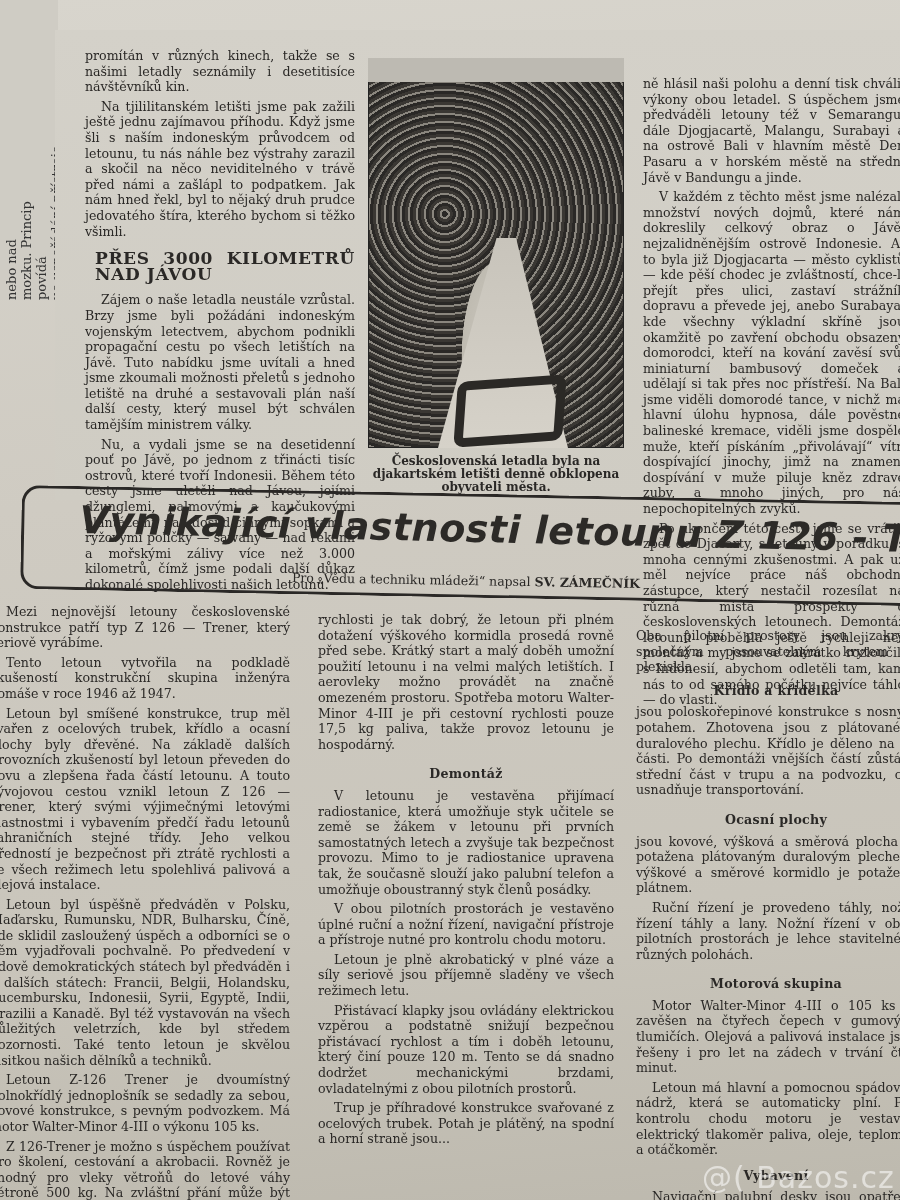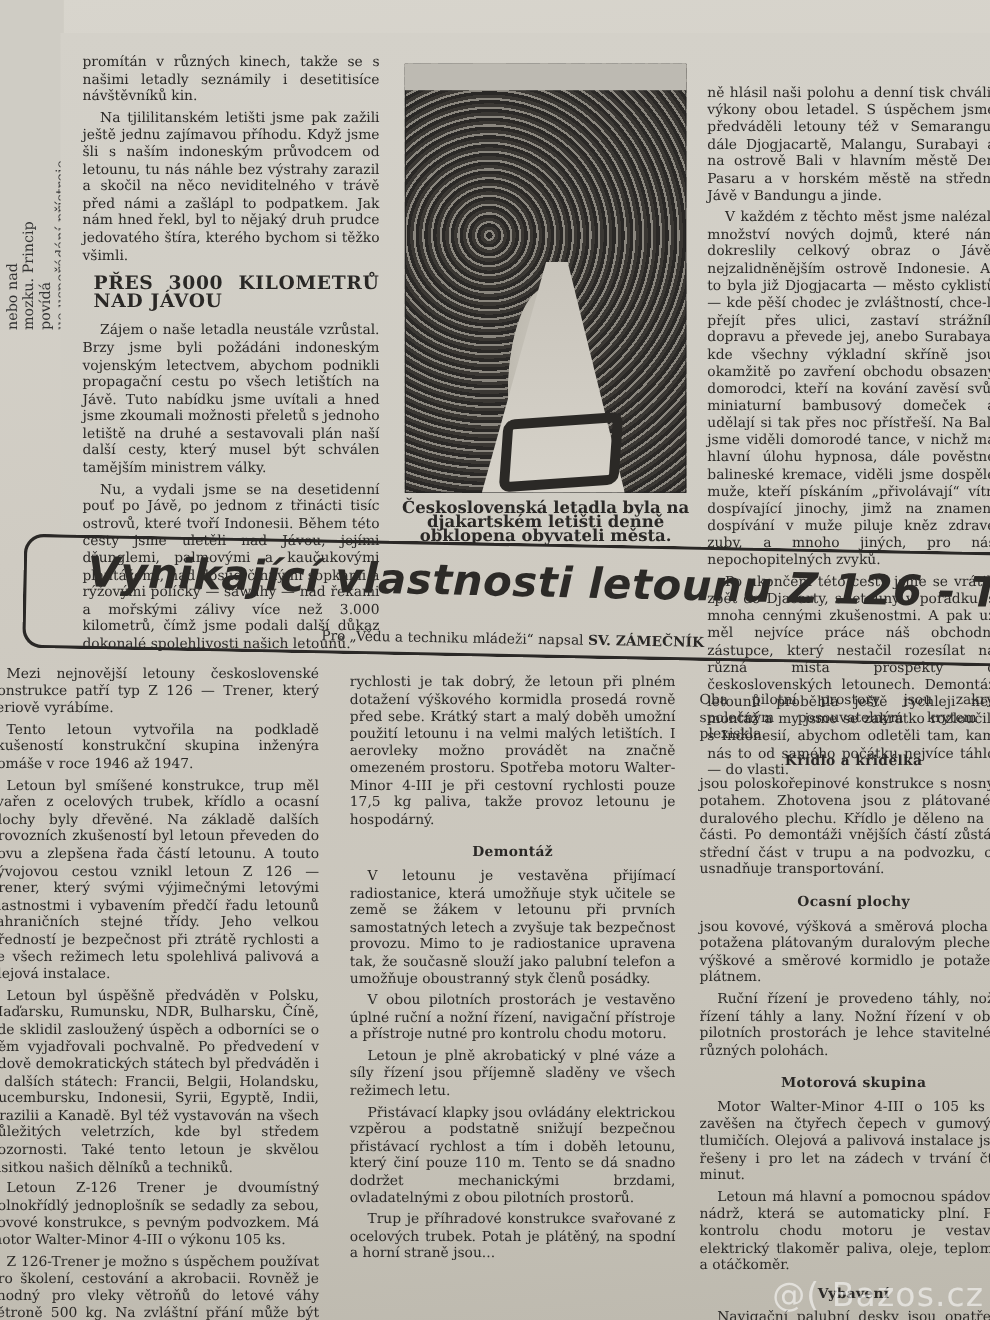--- a/index.html
+++ b/index.html
@@ -15,21 +15,21 @@
   .sub-caps{font-weight:bold;margin:12px 0 10px 10px;font-size:17px;letter-spacing:0.6px;}
   .photo{position:absolute;left:368px;top:58px;width:256px;height:390px;
     background:
       radial-gradient(ellipse 60px 160px at 130px 300px,#cfcbc2 0%,#bfbbb1 60%,transparent 61%),
       repeating-radial-gradient(circle at 30% 40%,#2a2826 0 3px,#8a867e 3px 5px,#3a3733 5px 8px),
       #3a3733;
     box-shadow:inset 0 0 0 1px #222;}
   .photo .sky{position:absolute;left:0;top:0;width:100%;height:24px;background:#bdbab2;}
   .photo .fuselage{position:absolute;left:70px;top:180px;width:130px;height:210px;background:linear-gradient(180deg,#c8c4bb,#d6d2c9);clip-path:polygon(45% 0,60% 0,100% 100%,0 100%);}
   .photo .marking{position:absolute;left:88px;top:320px;width:90px;height:48px;border:9px solid #2b2926;border-radius:10px;transform:skewX(-8deg) rotate(-4deg);}
-  .caption{position:absolute;left:363px;top:455px;width:266px;font-size:15px;line-height:13px;font-weight:bold;color:#2a2826;text-align:center;}
+  .caption{position:absolute;left:363px;top:455px;width:266px;font-size:12px;line-height:13px;font-weight:bold;color:#2a2826;text-align:center;}
   .headline-box{position:absolute;left:22px;top:485px;width:900px;height:98px;border-top:3px solid #2a2826;border-bottom:3px solid #2a2826;border-left:3px solid #2a2826;border-radius:18px 0 0 18px;transform:rotate(1.1deg);transform-origin:0 0;}
   .headline{position:absolute;left:80px;top:498px;font-family:"DejaVu Sans",sans-serif;font-style:italic;font-weight:bold;font-size:38px;letter-spacing:0.5px;color:#2c2a27;transform:rotate(1.3deg);transform-origin:0 0;white-space:nowrap;}
   .byline{position:absolute;left:292px;top:573px;font-size:12.5px;color:#2a2826;transform:rotate(1deg);white-space:nowrap;}
   .byline b{font-weight:bold;}
   .watermark{position:absolute;left:702px;top:1160px;font-family:"DejaVu Sans",sans-serif;font-size:30px;color:rgba(255,255,255,0.55);letter-spacing:1px;}
 </style>
 </head>
 <body>
 
 <div class="page">
@@ -39,21 +39,21 @@
       <div>nebo nad</div>
       <div>mozku. Princip</div>
       <div>povídá</div>
       <div>ue uspořádání přístroje.</div>
 
     </div>
   </div>
 
   <div class="upper"></div>
 
-  <div class="col" style="left:75px;top:48px;width:270px;">
+  <div class="col" style="left:85px;top:48px;width:270px;">
     <p class="noind">promítán v různých kinech, takže se s našimi letadly seznámily i desetitisíce návštěvníků kin.</p>
     <p>Na tjililitanském letišti jsme pak zažili ještě jednu zajímavou příhodu. Když jsme šli s naším indoneským průvodcem od letounu, tu nás náhle bez výstrahy zarazil a skočil na něco neviditelného v trávě před námi a zašlápl to podpatkem. Jak nám hned řekl, byl to nějaký druh prudce jedovatého štíra, kterého bychom si těžko všimli.</p>
     <div class="sub-caps">PŘES 3000 KILOMETRŮ NAD JÁVOU</div>
     <p>Zájem o naše letadla neustále vzrůstal. Brzy jsme byli požádáni indoneským vojenským letectvem, abychom podnikli propagační cestu po všech letištích na Jávě. Tuto nabídku jsme uvítali a hned jsme zkoumali možnosti přeletů s jednoho letiště na druhé a sestavovali plán naší další cesty, který musel být schválen tamějším ministrem války.</p>
     <p>Nu, a vydali jsme se na desetidenní pouť po Jávě, po jednom z třinácti tisíc ostrovů, které tvoří Indonesii. Během této cesty jsme uletěli nad Jávou, jejími džunglemi, palmovými a kaučukovými plantážemi, nad dosud činnými sopkami a rýžovými políčky — sawahy — nad řekami a mořskými zálivy více než 3.000 kilometrů, čímž jsme podali další důkaz dokonalé spolehlivosti našich letounů.</p>
   </div>
 
   <div class="photo">
     <div class="sky"></div>
     <div class="fuselage"></div>
@@ -82,22 +82,22 @@
     <p>Letoun Z-126 Trener je dvoumístný dolnokřídlý jednoplošník se sedadly za sebou, kovové konstrukce, s pevným podvozkem. Má motor Walter-Minor 4-III o výkonu 105 ks.</p>
     <p>Z 126-Trener je možno s úspěchem používat pro školení, cestování a akrobacii. Rovněž je vhodný pro vleky větroňů do letové váhy větroně 500 kg. Na zvláštní přání může být upraven pro nácvik létání bez vidu.</p>
 
   </div>
 
   <div class="col" style="left:318px;top:612px;width:296px;">
     <p class="noind">rychlosti je tak dobrý, že letoun při plném dotažení výškového kormidla prosedá rovně před sebe. Krátký start a malý doběh umožní použití letounu i na velmi malých letištích. I aerovleky možno provádět na značně omezeném prostoru. Spotřeba motoru Walter-Minor 4-III je při cestovní rychlosti pouze 17,5 kg paliva, takže provoz letounu je hospodárný.</p>
     <div class="sub" style="margin-top:14px;">Demontáž</div>
     <p>V letounu je vestavěna přijímací radiostanice, která umožňuje styk učitele se země se žákem v letounu při prvních samostatných letech a zvyšuje tak bezpečnost provozu. Mimo to je radiostanice upravena tak, že současně slouží jako palubní telefon a umožňuje oboustranný styk členů posádky.</p>
     <p>V obou pilotních prostorách je vestavěno úplné ruční a nožní řízení, navigační přístroje a přístroje nutné pro kontrolu chodu motoru.</p>
-    <p>Letoun je plně akrobatický v plné váze a síly řízení jsou příjemně sladěny ve všech režimech letu.</p>
-    <p>Přistávací klapky jsou ovládány elektrickou vzpěrou a podstatně snižují bezpečnou přistávací rychlost a tím i doběh letounu, který činí pouze 110 m. Tento se dá snadno dodržet mechanickými brzdami, ovladatelnými z obou pilotních prostorů.</p>
+    <p>Letoun je plně akrobatický v plné váze a síly seriově jsou příjemně sladěny ve všech režimech letu.</p>
+    <p>Přistávací klapky jsou ovládány elektrickou vzpěrou a podstatně snižují bezpečnou přistávací rychlost a tím i doběh letounu, který činí pouze 120 m. Tento se dá snadno dodržet mechanickými brzdami, ovladatelnými z obou pilotních prostorů.</p>
     <p>Trup je příhradové konstrukce svařované z ocelových trubek. Potah je plátěný, na spodní a horní straně jsou...</p>
   </div>
 
   <div class="col" style="left:636px;top:628px;width:280px;">
     <p class="noind">Oba pilotní prostory jsou zakryty společným posouvatelným krytem z plexiskla.</p>
     <div class="sub">Křídlo a křidélka</div>
     <p class="noind">jsou poloskořepinové konstrukce s nosným potahem. Zhotovena jsou z plátovaného duralového plechu. Křídlo je děleno na tři části. Po demontáži vnějších částí zůstává střední část v trupu a na podvozku, což usnadňuje transportování.</p>
     <div class="sub" style="margin-top:14px;">Ocasní plochy</div>
     <p class="noind">jsou kovové, výšková a směrová plocha je potažena plátovaným duralovým plechem, výškové a směrové kormidlo je potaženo plátnem.</p>
     <p>Ruční řízení je provedeno táhly, nožní řízení táhly a lany. Nožní řízení v obou pilotních prostorách je lehce stavitelné v různých polohách.</p>

